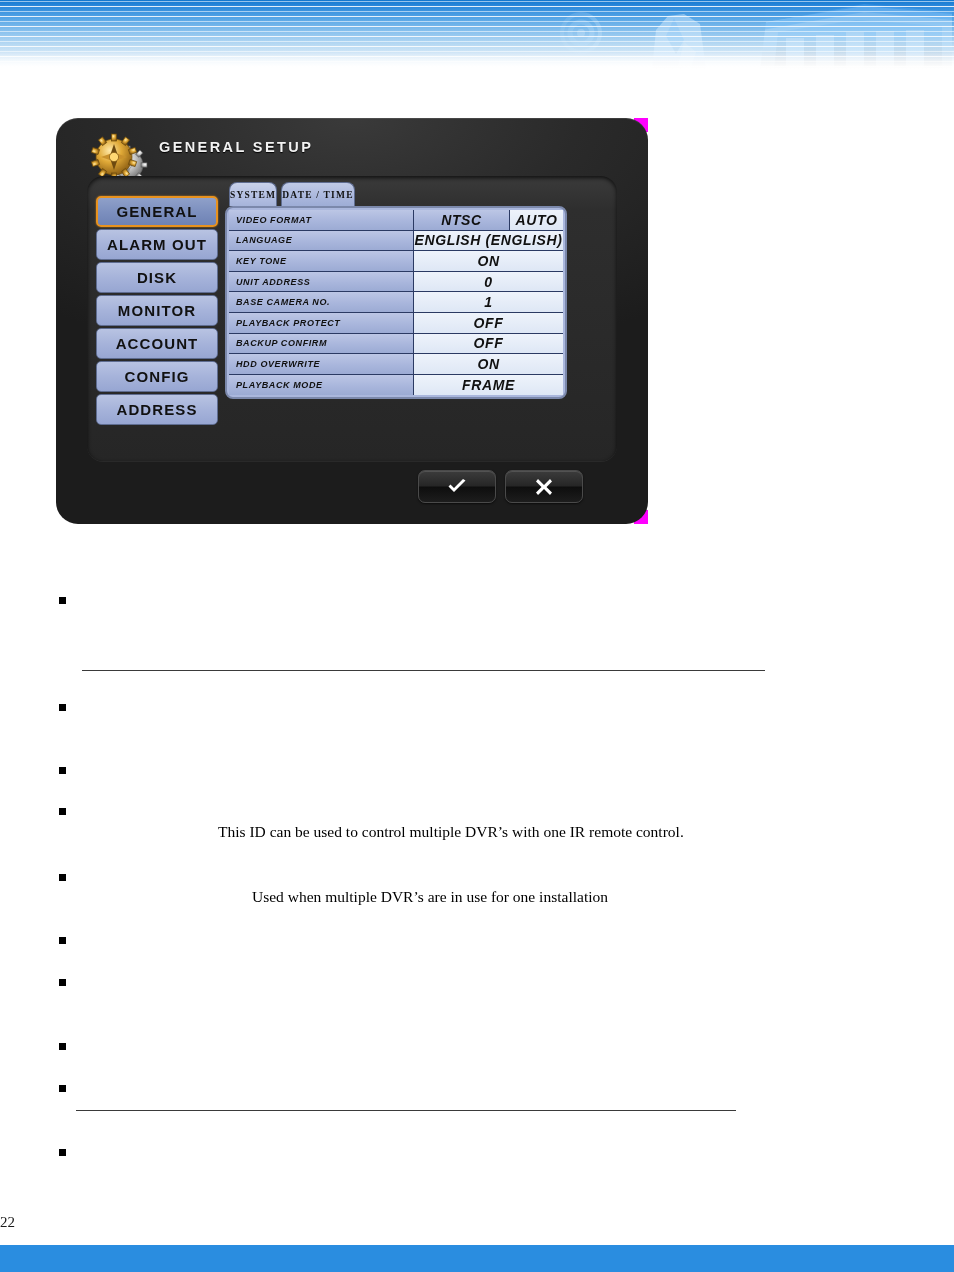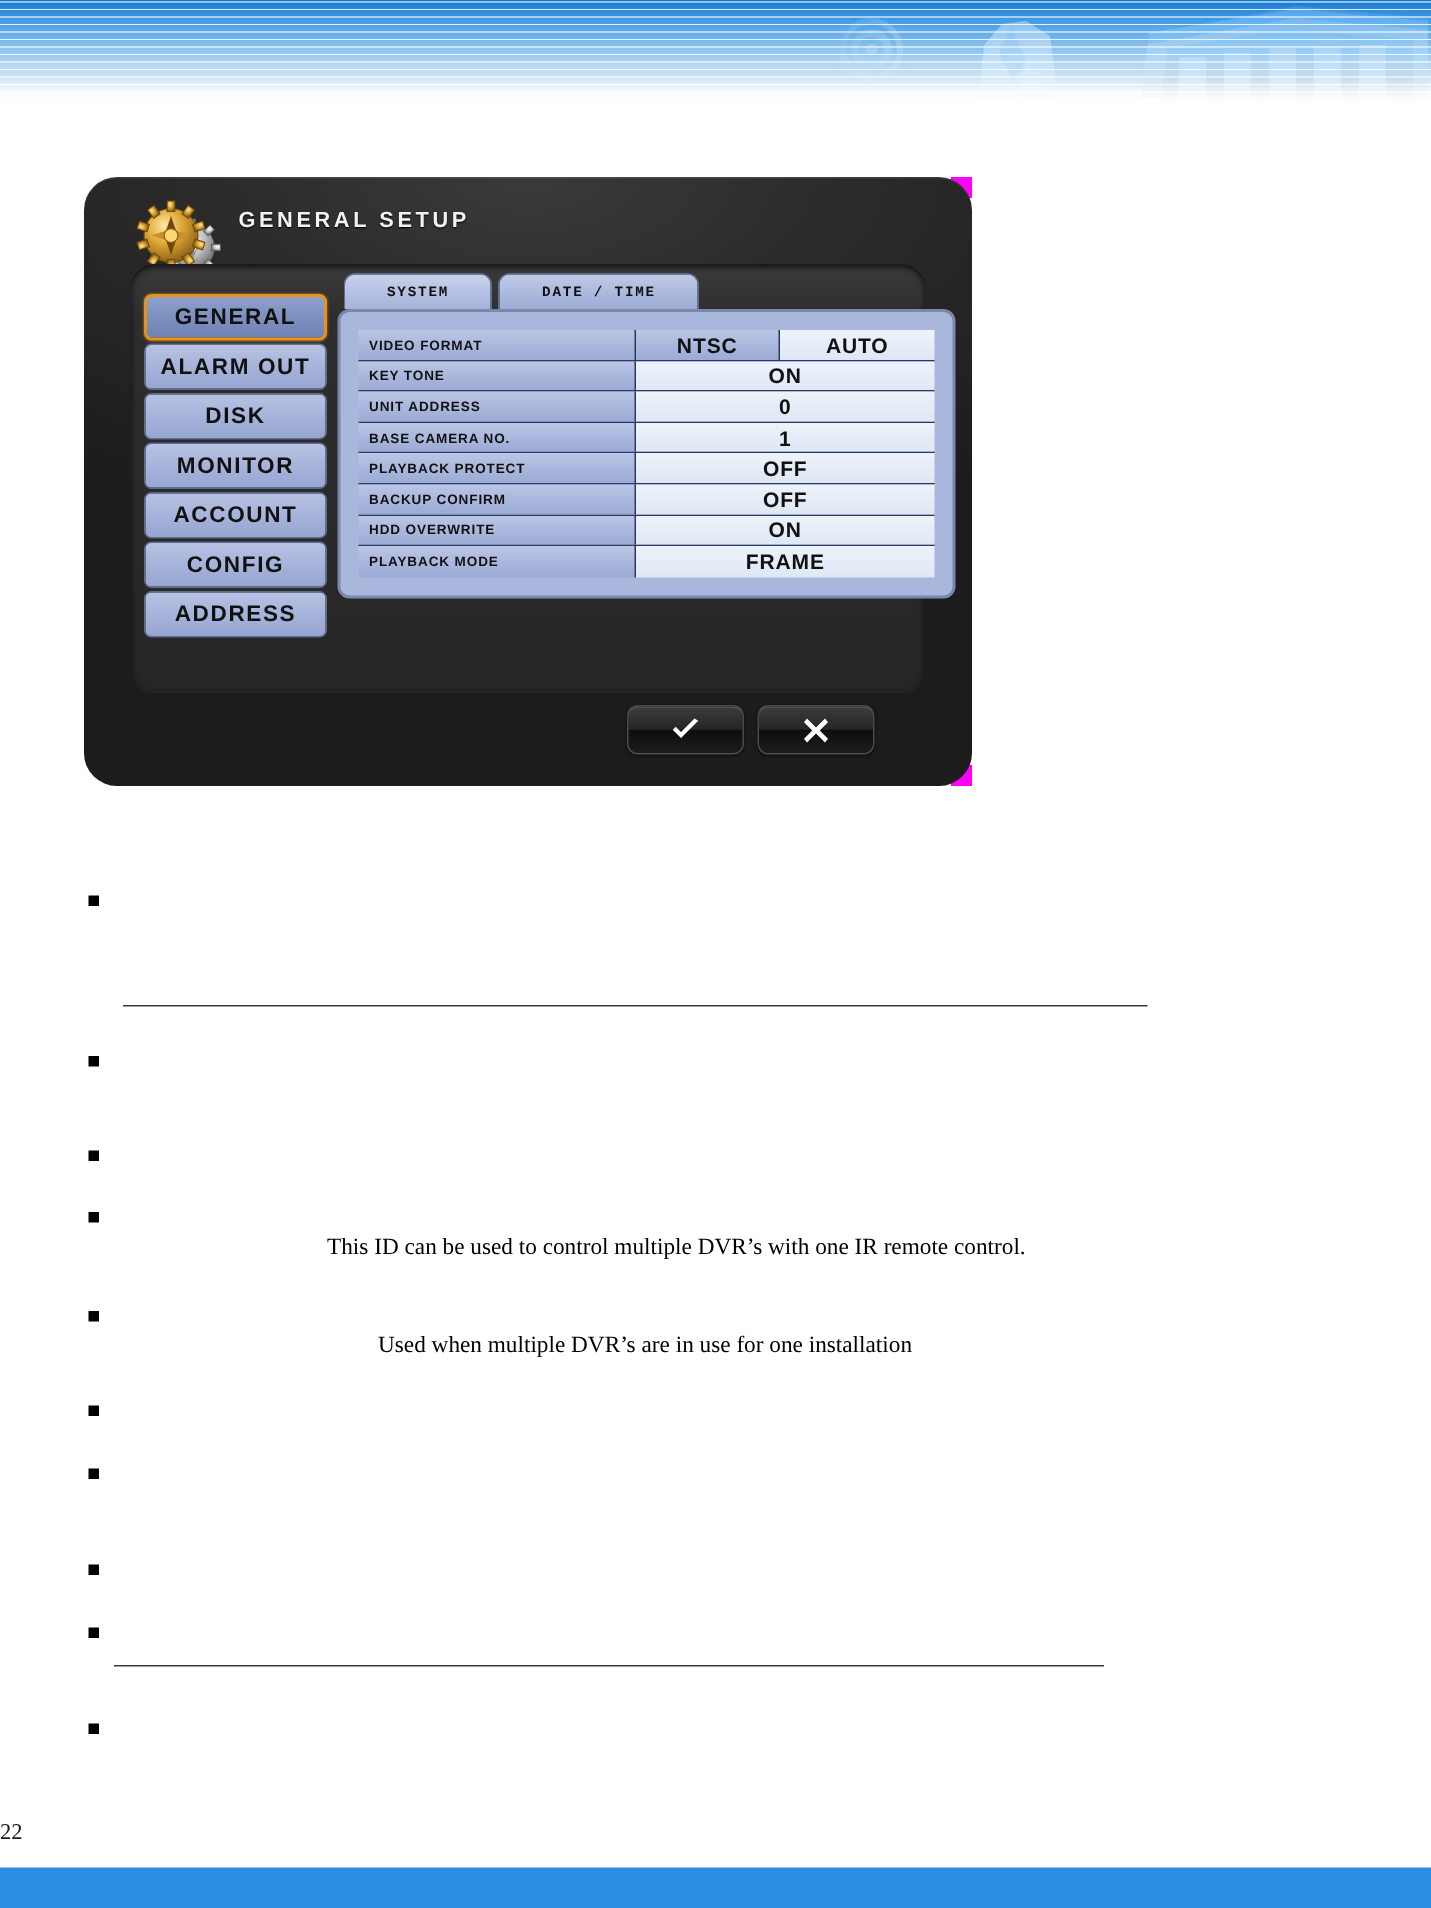--- a/index.html
+++ b/index.html
@@ -159,45 +159,46 @@
   }
   #dvr-tabs {
     position: relative;
     height: 24px;
     display: flex;
     gap: 4px;
     padding-left: 4px;
   }
   .dvr-tab {
     height: 24px;
-    padding: 0 28px;
+    padding: 0 0;
     border-radius: 8px 8px 0 0;
     background: linear-gradient(to bottom, #c0cae6 0%, #aab7dd 60%, #9eadd6 100%);
     border: 1px solid #5f6d91;
     border-bottom: none;
     display: flex;
     align-items: center;
     justify-content: center;
     font-size: 9.5px;
     font-weight: bold;
     letter-spacing: 1.2px;
     color: #111;
     box-sizing: border-box;
-    font-family: Liberation Mono, monospace;
+    font-family: Liberation Serif, serif;
   }
   .dvr-tab.active {
     background: linear-gradient(to bottom, #c9d2ea 0%, #b3bfe2 60%, #a6b4da 100%);
   }
   #dvr-table {
     border: 2px solid #7b88ab;
     border-radius: 8px;
     background: #aab7dd;
-    padding: 12px;
-    box-sizing: border-box;
-    width: 412px;
+    padding: 2px;
+    box-sizing: border-box;
+    width: 342px;
+    font-style: italic;
   }
   .dvr-row {
     display: flex;
     height: 20.6px;
     border-bottom: 1px solid #2b3a63;
     box-sizing: border-box;
   }
   .dvr-row:last-child { border-bottom: none; }
   .dvr-label {
     width: 185px;
@@ -433,20 +434,24 @@
             </div>
         </div>
 
         <div id="dvr-table">
           <div class="dvr-row">
             <div class="dvr-label">VIDEO FORMAT</div>
             <div class="dvr-value muted">NTSC</div>
             <div class="dvr-value">AUTO</div>
           </div>
           <div class="dvr-row">
+            <div class="dvr-label">LANGUAGE</div>
+            <div class="dvr-value">ENGLISH (ENGLISH)</div>
+          </div>
+          <div class="dvr-row">
             <div class="dvr-label">KEY TONE</div>
             <div class="dvr-value">ON</div>
           </div>
           <div class="dvr-row">
             <div class="dvr-label">UNIT ADDRESS</div>
             <div class="dvr-value">0</div>
           </div>
           <div class="dvr-row">
             <div class="dvr-label">BASE CAMERA NO.</div>
             <div class="dvr-value">1</div>

